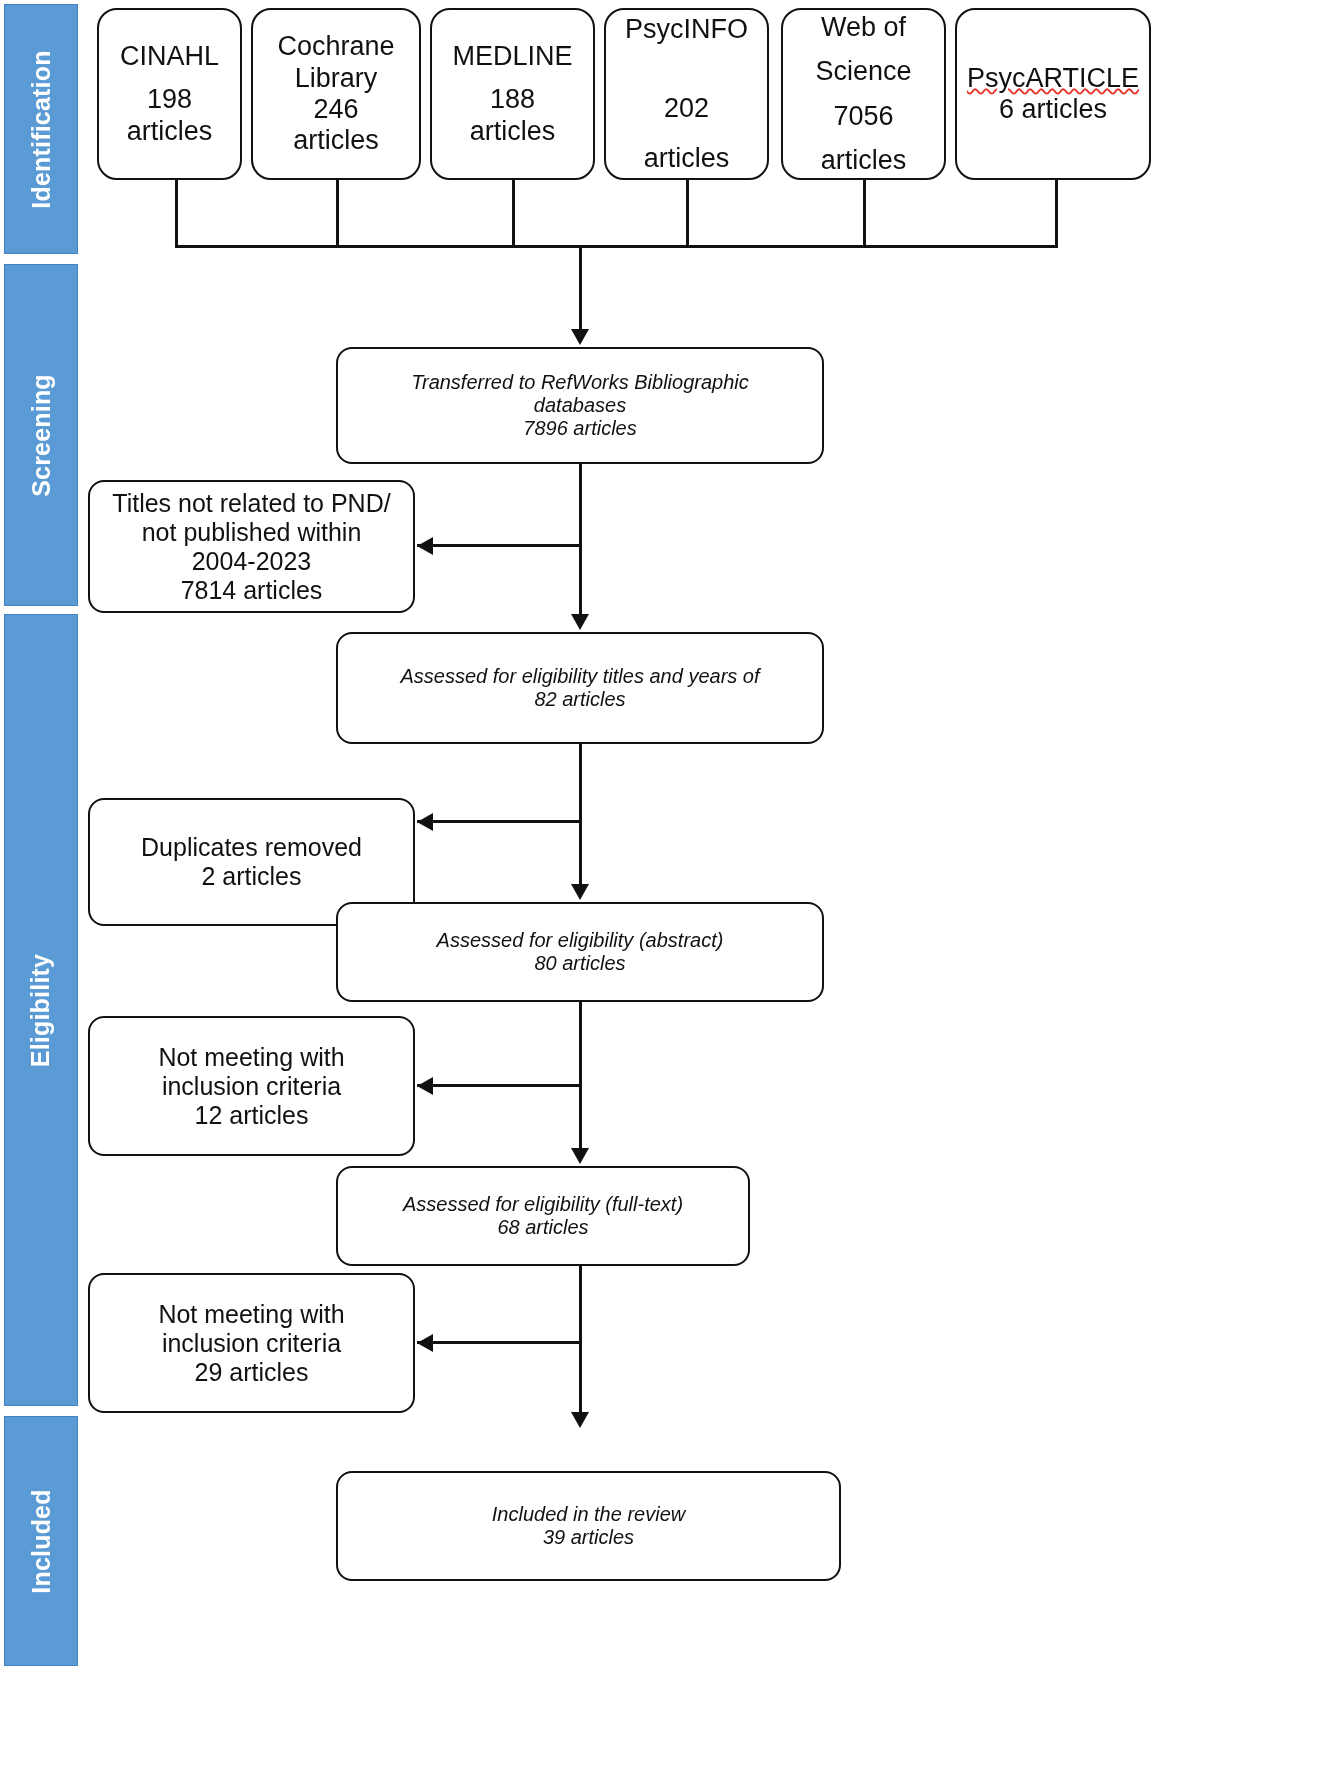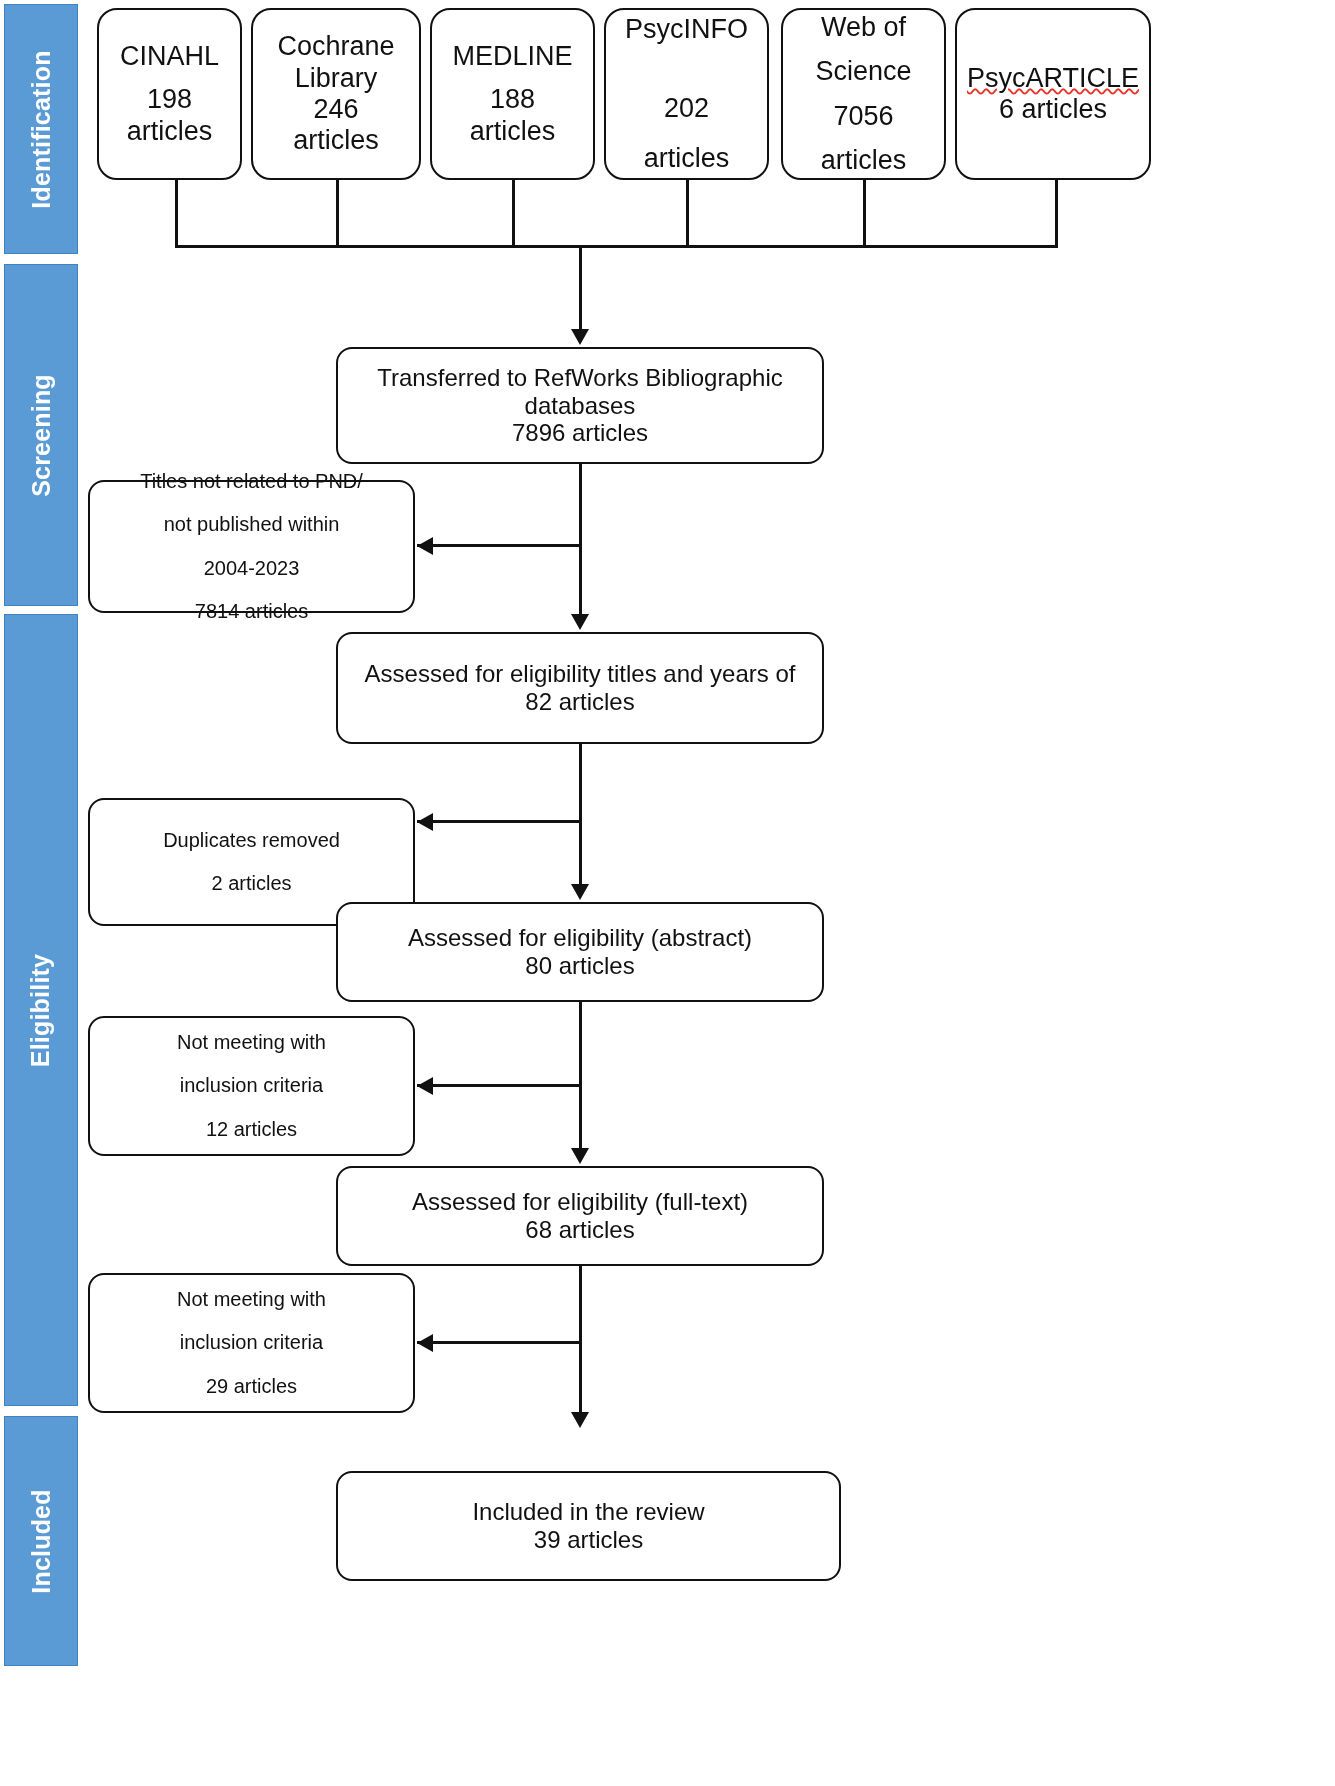--- a/index.html
+++ b/index.html
@@ -59,22 +59,22 @@
     line-height: 1.16;
   }
   .node .line {
     display: block;
     width: 100%;
   }
 
   .src-node { font-size: 27px; border-radius: 20px; }
   .src-node .gap { height: 12px; }
 
-  .main-node { font-size: 24px; }
-  .side-node { font-size: 20px; gap: 20px; }
+  .main-node { font-size: 20px; font-style: italic; }
+  .side-node { font-size: 25px; }
 
   .spell {
     display: inline;
     text-decoration: underline;
     text-decoration-color: #e8332a;
     text-decoration-style: wavy;
     text-decoration-thickness: 2px;
     text-underline-offset: 1px;
   }
 
@@ -218,21 +218,21 @@
     <span class="line">Not meeting with</span>
     <span class="line">inclusion criteria</span>
     <span class="line">12 articles</span>
   </div>
 
   <div class="vline" style="left:579px; top:1002px; height:152px;"></div>
   <div class="hline" style="left:417px; top:1084px; width:163px;"></div>
   <div class="arrow-left" style="left:417px; top:1077px;"></div>
   <div class="arrow-down" style="left:571px; top:1148px;"></div>
 
-  <div class="node main-node" style="left:336px; top:1166px; width:488px; height:100px;">
+  <div class="node main-node" style="left:336px; top:1166px; width:414px; height:100px;">
     <span class="line">Assessed for eligibility (full-text)</span>
     <span class="line">68 articles</span>
   </div>
 
   <div class="node side-node" style="left:88px; top:1273px; width:327px; height:140px;">
     <span class="line">Not meeting with</span>
     <span class="line">inclusion criteria</span>
     <span class="line">29 articles</span>
   </div>
 

